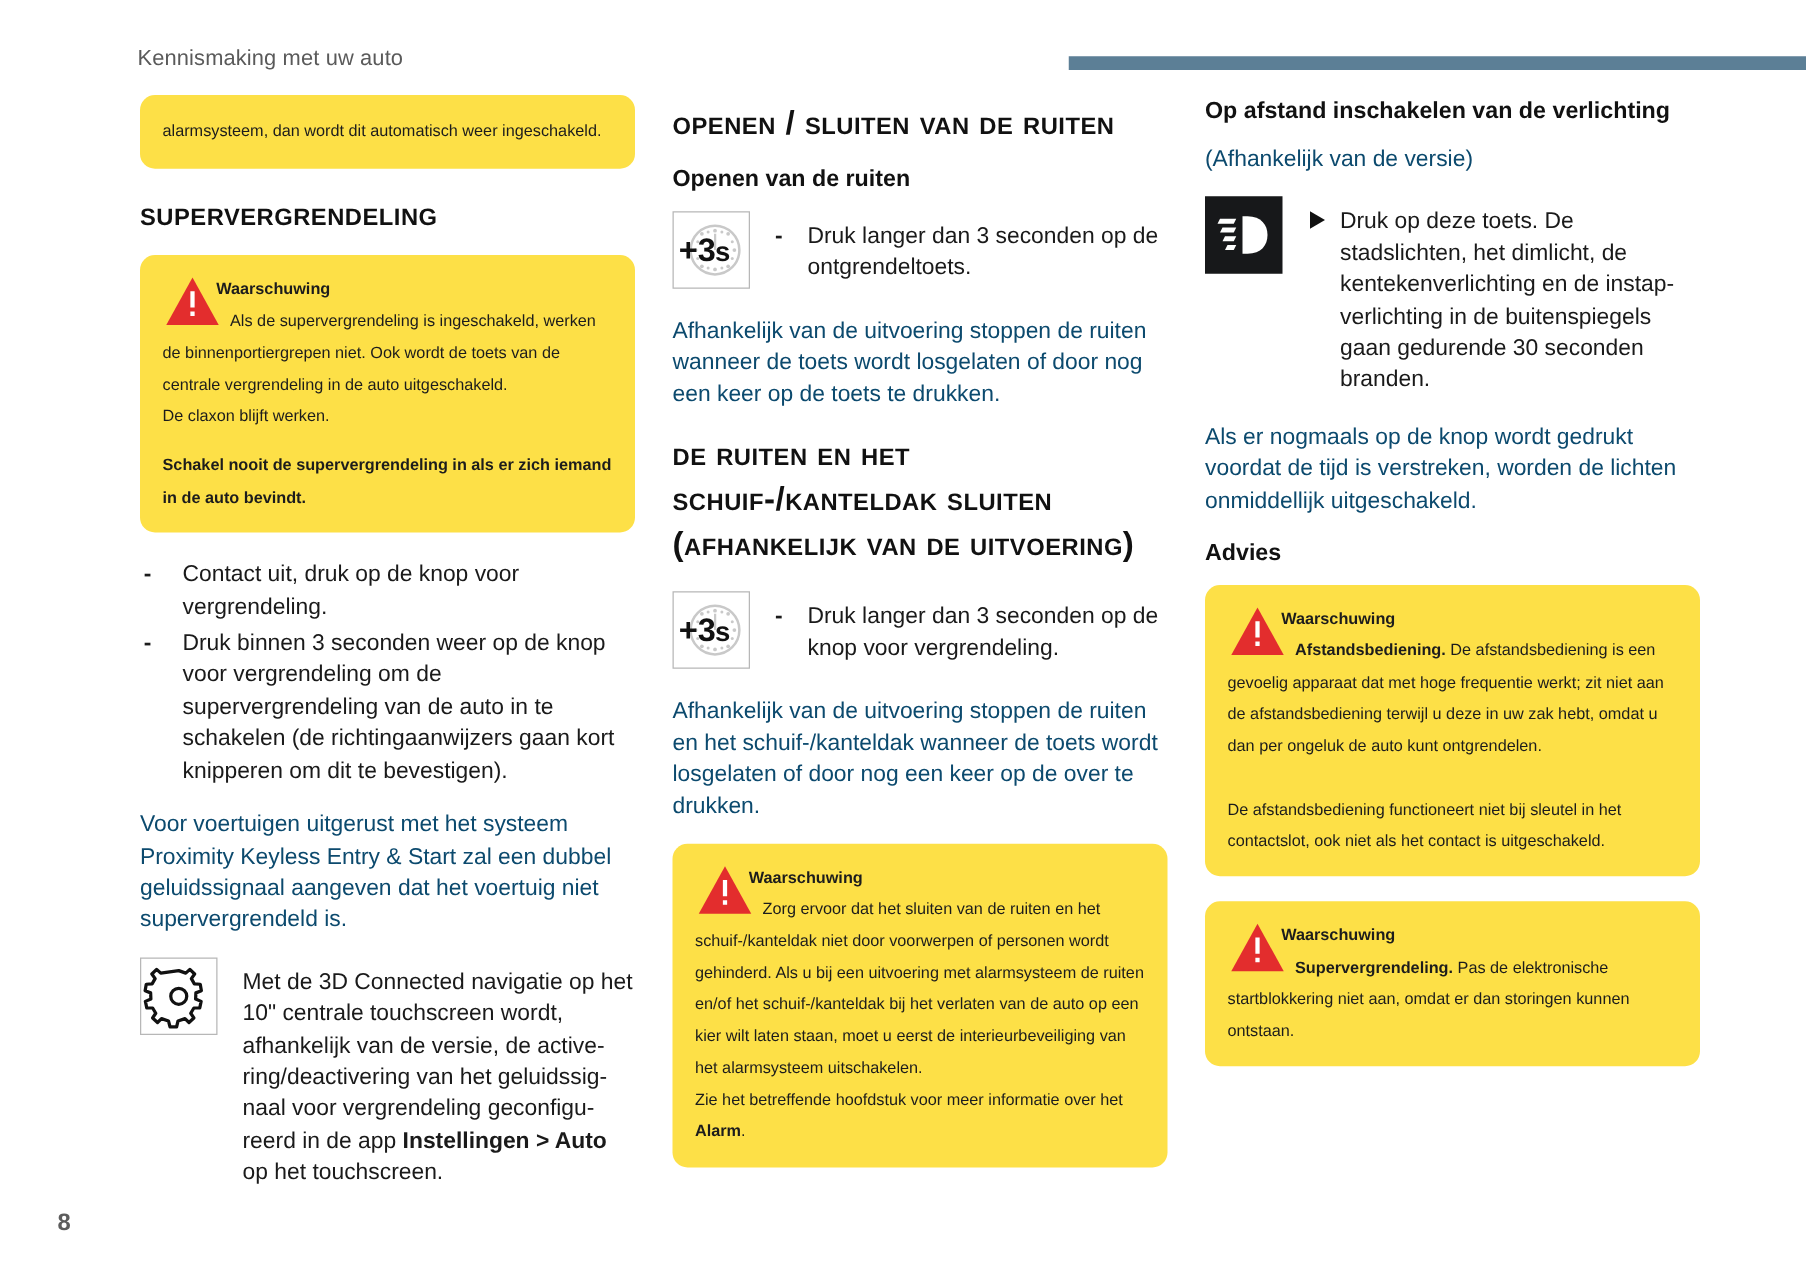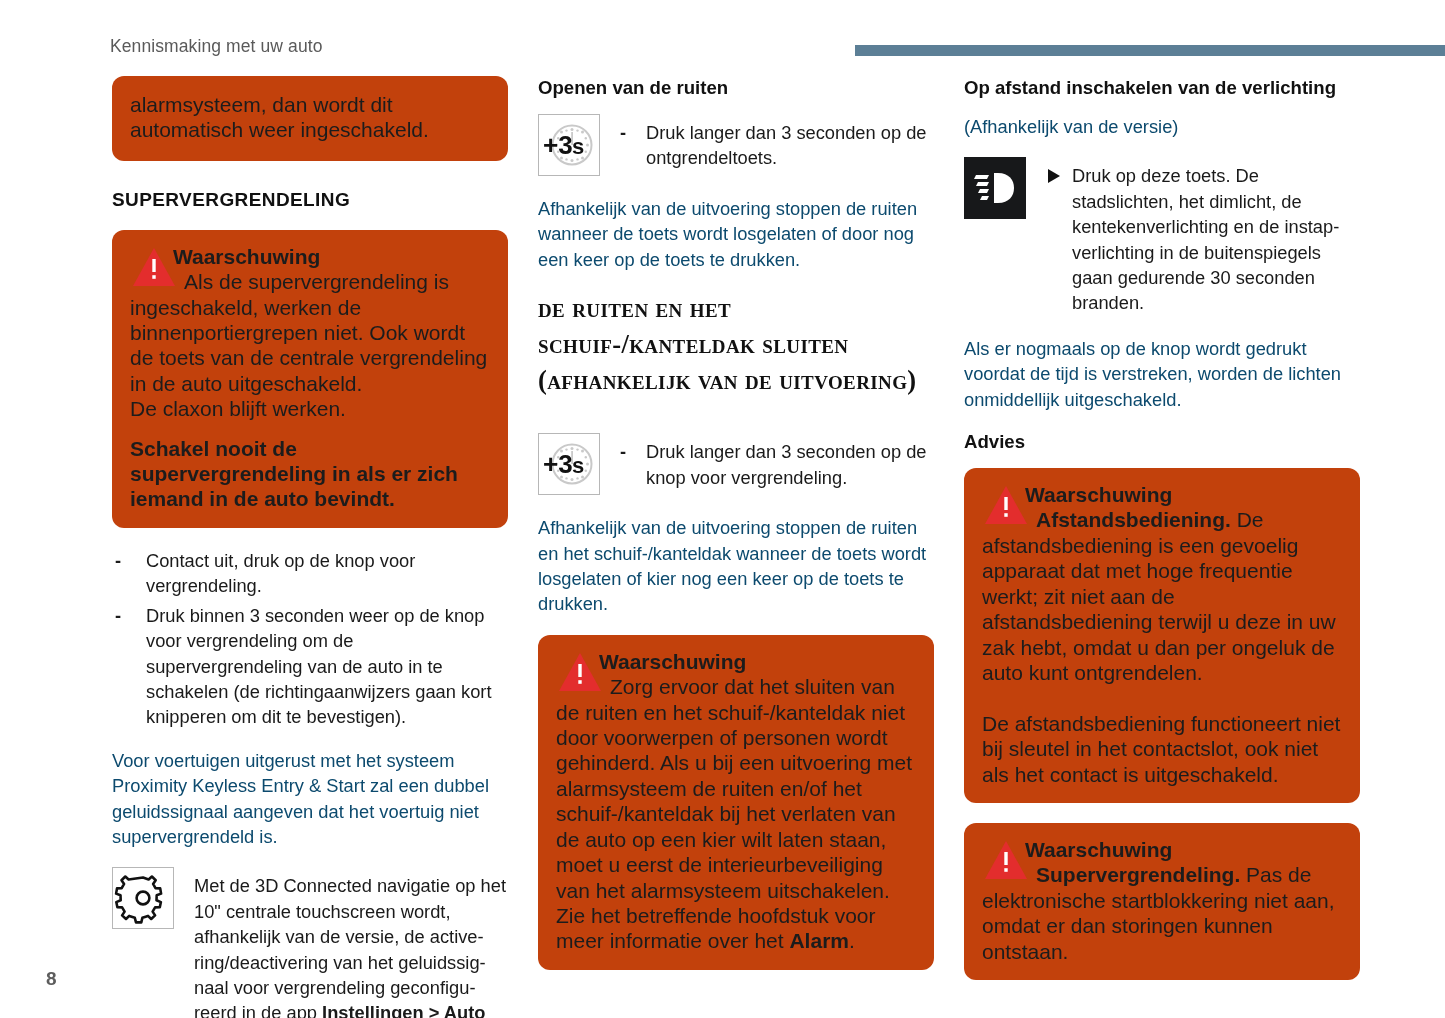--- a/index.html
+++ b/index.html
@@ -70,25 +70,25 @@
 
   
   .body-text {
     font-size: 18.3px;
     line-height: 25.4px;
     color: #0c4a6e;
     margin: 0 0 18px 0;
   }
 
   .grey-box {
-    background: #c2410c;
+    background: #fde047;
     border-radius: 12px;
     padding: 14px 18px 16px 18px;
     margin: 0 0 20px 0;
-    font-size: 21px;
+    font-size: 13px;
     line-height: 25.4px;
     color: #1c1c1c;
   }
   .grey-box.plain { padding: 16px 18px 18px 18px; }
 
   .warn-body { position: relative; }
   .warn-tri {
     float: left;
     width: 44px;
     height: 40px;
@@ -103,21 +103,21 @@
   h2.section-title {
     font-size: 26.5px;
     font-weight: bold;
     font-variant: small-caps;
     text-transform: lowercase;
     letter-spacing: 0.4px;
     line-height: 33px;
     margin: 6px 0 16px 0;
     color: #111;
   }
-  h2.section-title.multi { margin-bottom: 35px; line-height: 36px; font-family: Liberation Serif, serif; }
+  h2.section-title.multi { margin-bottom: 20px; line-height: 36px; }
   h3.sub-title {
     font-size: 18.6px;
     font-weight: bold;
     line-height: 24px;
     margin: 0 0 14px 0;
     color: #111;
   }
   h3.sub-title.spaced { margin-top: 2px; }
 
   
@@ -257,20 +257,21 @@
         <span>Met de 3D Connected navigatie op het 10" centrale touchscreen wordt, afhankelijk van de versie, de active-ring/deactivering van het geluidssig-naal voor vergrendeling geconfigu-reerd in de app</span>
         <b>Instellingen &gt; Auto</b>
         <span>op het touchscreen.</span>
       </div>
     </div>
 
   </div>
 
   <div class="col col-2">
 
+    <h2 class="section-title">Openen / sluiten van de ruiten</h2>
 
     <h3 class="sub-title">Openen van de ruiten</h3>
 
     <div class="icon-row">
       <div class="icon-slot">
         <div class="icon-box-3s">
           <svg width="60" height="60" viewBox="0 0 60 60">
             <g fill="#c9c9c9">
               <circle cx="33" cy="30" r="19.5" fill="none" stroke="#c9c9c9" stroke-width="2"></circle>
               <circle cx="33" cy="14.5" r="1.5"></circle>
@@ -330,21 +331,21 @@
             </g>
             <text x="4" y="39" font-family="'Liberation Sans', sans-serif" font-size="26" font-weight="bold" fill="#111">+3</text>
             <text x="33" y="39" font-family="'Liberation Sans', sans-serif" font-size="22" font-weight="bold" fill="#111">s</text>
           </svg>
         </div>
       </div>
       <div class="dash-marker">-</div>
       <div class="icon-text">Druk langer dan 3 seconden op de knop voor vergrendeling.</div>
     </div>
 
-    <p class="body-text">Afhankelijk van de uitvoering stoppen de ruiten en het schuif-/kanteldak wanneer de toets wordt losgelaten of kier nog een keer op de toets te drukken.</p>
+    <p class="body-text">Afhankelijk van de uitvoering stoppen de ruiten en het schuif-/kanteldak wanneer de toets wordt losgelaten of door nog een keer op de over te drukken.</p>
 
     <div class="grey-box">
       <div class="warn-body">
         <span class="warn-tri">
           <svg width="44" height="40" viewBox="0 0 44 40">
             <polygon points="22,1 43,39 1,39" fill="#e32d2d"></polygon>
             <rect x="20.3" y="12" width="3.4" height="13" fill="#ffffff"></rect>
             <rect x="20.3" y="28.2" width="3.4" height="3.6" fill="#ffffff"></rect>
           </svg>
         </span>

